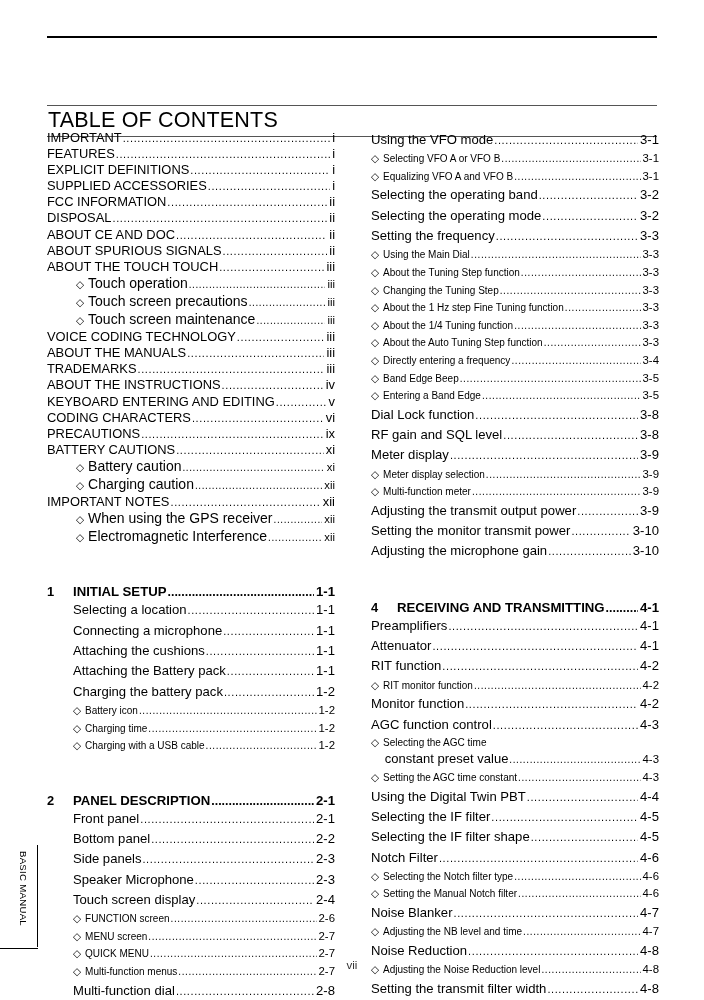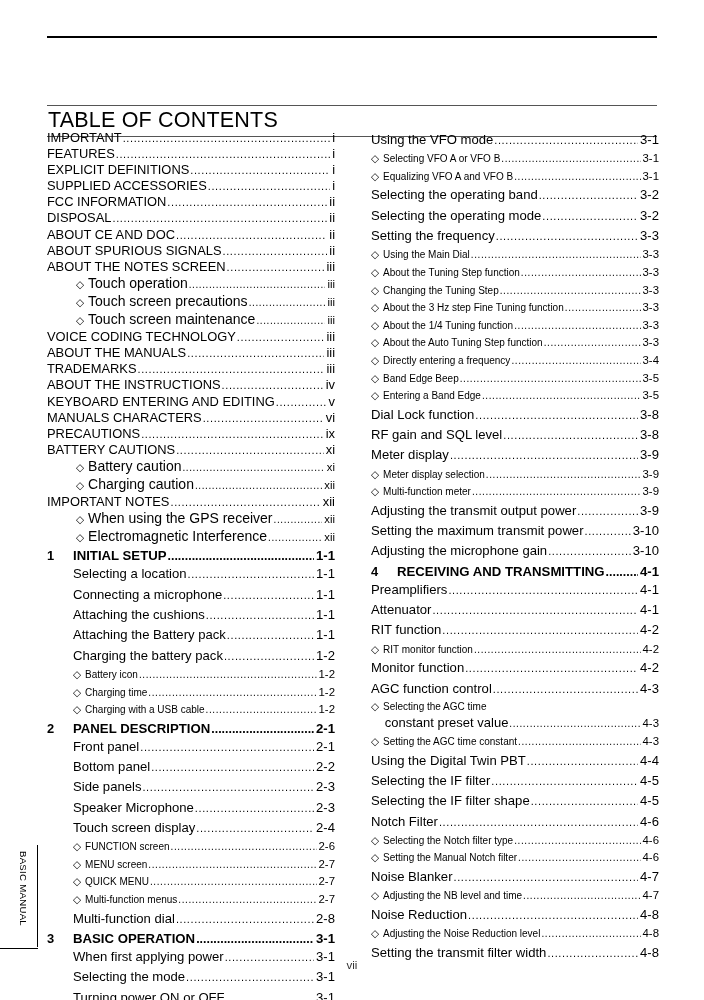--- a/index.html
+++ b/index.html
@@ -109,21 +109,21 @@
   .r-front-sub .txt { font-size: 14px; }
   .r-front-sub .pg  { font-size: 11.3px; }
   .r-front-sub .dots { font-size: 10px; }
 
   
   .r-chap {
     font-weight: bold;
     padding-left: 0;
     margin-top: 2px;
   }
-  .r-chap .txt { font-size: 13.2px; font-weight: bold; }
+  .r-chap .txt { font-size: 13.2px; font-weight: bold; margin-top: 36px; }
   .r-chap .pg  { font-size: 13.2px; font-weight: bold; }
   .r-chap .dots { font-size: 12.4px; font-weight: bold; letter-spacing: 0px; }
 
   
   .r-item {
     padding-left: 26px;
     line-height: 20.3px;
   }
   .r-item .txt { font-size: 13.1px; }
   .r-item .pg  { font-size: 13.1px; }
@@ -260,21 +260,21 @@
           <span class="txt">ABOUT CE AND DOC</span>
           <span class="dots">................................................................................................</span>
           <span class="pg">ii</span>
         </div>
         <div class="row r-front">
           <span class="txt">ABOUT SPURIOUS SIGNALS</span>
           <span class="dots">................................................................................................</span>
           <span class="pg">ii</span>
         </div>
         <div class="row r-front">
-          <span class="txt">ABOUT THE NOTES SCREEN</span>
+          <span class="txt">ABOUT THE TOUCH TOUCH</span>
           <span class="dots">................................................................................................</span>
           <span class="pg">iii</span>
         </div>
         <div class="row r-front-sub">
           <span class="dia">◇</span>
           <span class="txt">Touch operation</span>
           <span class="dots">................................................................................................</span>
           <span class="pg">iii</span>
         </div>
         <div class="row r-front-sub">
@@ -308,21 +308,21 @@
           <span class="txt">ABOUT THE INSTRUCTIONS</span>
           <span class="dots">................................................................................................</span>
           <span class="pg">iv</span>
         </div>
         <div class="row r-front">
           <span class="txt">KEYBOARD ENTERING AND EDITING</span>
           <span class="dots">................................................................................................</span>
           <span class="pg">v</span>
         </div>
         <div class="row r-front">
-          <span class="txt">MANUALS CHARACTERS</span>
+          <span class="txt">CODING CHARACTERS</span>
           <span class="dots">................................................................................................</span>
           <span class="pg">vi</span>
         </div>
         <div class="row r-front">
           <span class="txt">PRECAUTIONS</span>
           <span class="dots">................................................................................................</span>
           <span class="pg">ix</span>
         </div>
         <div class="row r-front">
           <span class="txt">BATTERY CAUTIONS</span>
@@ -535,21 +535,21 @@
           <span class="pg">3-3</span>
         </div>
         <div class="row r-sub">
           <span class="dia">◇</span>
           <span class="txt">Changing the Tuning Step</span>
           <span class="dots">................................................................................................</span>
           <span class="pg">3-3</span>
         </div>
         <div class="row r-sub">
           <span class="dia">◇</span>
-          <span class="txt">About the 3 Hz step Fine Tuning function</span>
+          <span class="txt">About the 1 Hz step Fine Tuning function</span>
           <span class="dots">................................................................................................</span>
           <span class="pg">3-3</span>
         </div>
         <div class="row r-sub">
           <span class="dia">◇</span>
           <span class="txt">About the 1/4 Tuning function</span>
           <span class="dots">................................................................................................</span>
           <span class="pg">3-3</span>
         </div>
         <div class="row r-sub">
@@ -602,21 +602,21 @@
           <span class="txt">Multi-function meter</span>
           <span class="dots">................................................................................................</span>
           <span class="pg">3-9</span>
         </div>
         <div class="row r-item">
           <span class="txt">Adjusting the transmit output power</span>
           <span class="dots">................................................................................................</span>
           <span class="pg">3-9</span>
         </div>
         <div class="row r-item">
-          <span class="txt">Setting the maximum transmit power</span>
+          <span class="txt">Setting the monitor transmit power</span>
           <span class="dots">................................................................................................</span>
           <span class="pg">3-10</span>
         </div>
         <div class="row r-item">
           <span class="txt">Adjusting the microphone gain</span>
           <span class="dots">................................................................................................</span>
           <span class="pg">3-10</span>
         </div>
         <div class="row r-chap">
           <span class="num">4</span>

